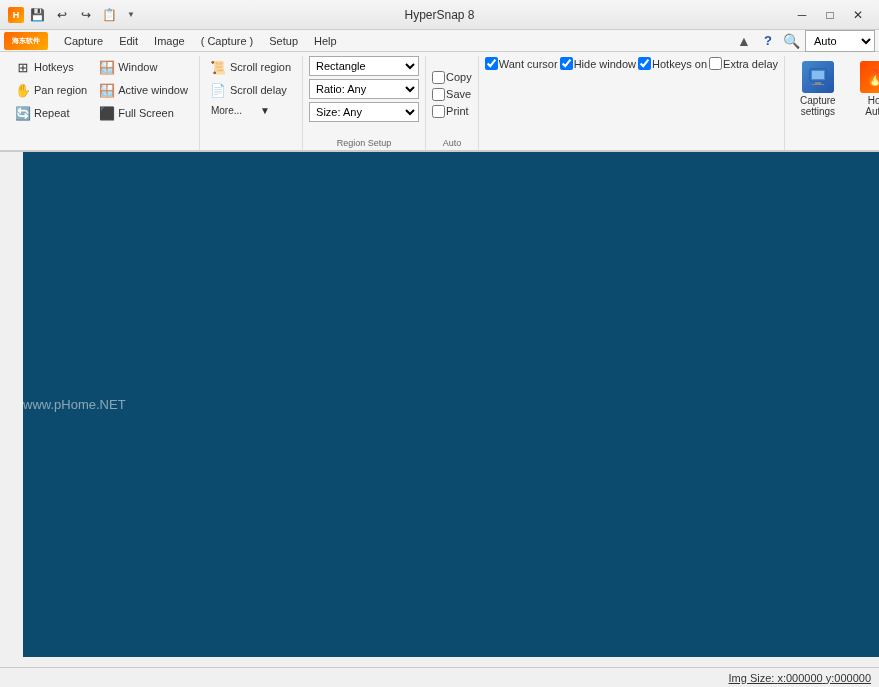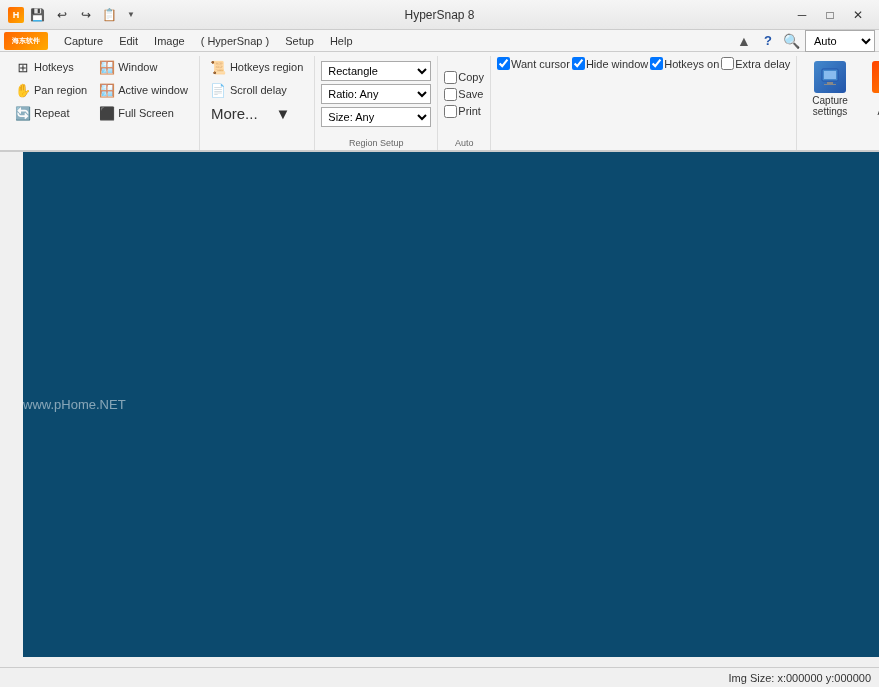--- a/index.html
+++ b/index.html
@@ -188,21 +188,21 @@
       cursor: pointer;
     }
 
     
     .more-btn {
       display: flex;
       align-items: center;
       gap: 18px;
       padding: 2px 4px;
       cursor: pointer;
-      font-size: 15px;
+      font-size: 10px;
       color: #333;
       background: transparent;
       border: 1px solid transparent;
       border-radius: 2px;
     }
 
     .toolbar-icon-btn {
       width: 22px;
       height: 22px;
       display: flex;
@@ -252,20 +252,21 @@
       background: #f0f0f0;
       border-top: 1px solid #ccc;
       display: flex;
       align-items: center;
       justify-content: flex-end;
       padding: 0 8px;
       font-size: 11px;
       color: #333;
       position: absolute;
       bottom: 0;
+      text-decoration: underline;
     }
 
     
     #menu-bar-right {
       margin-left: auto;
       display: flex;
       align-items: center;
       gap: 2px;
     }
 
@@ -343,21 +344,21 @@
 <div id="menu-bar">
 
   <div style="margin-right:8px;display:flex;align-items:center;">
     <div style="width:44px;height:18px;background:linear-gradient(135deg,#ff6600,#ffaa00);border-radius:2px;display:flex;align-items:center;justify-content:center;">
       <span style="font-size:7px;color:white;font-weight:bold;">海东软件</span>
     </div>
   </div>
   <div class="menu-item">Capture</div>
   <div class="menu-item">Edit</div>
   <div class="menu-item">Image</div>
-  <div class="menu-item">( HyperSnap )</div>
+  <div class="menu-item">( Capture )</div>
   <div class="menu-item">Setup</div>
   <div class="menu-item">Help</div>
   <div id="menu-bar-right">
     <button class="toolbar-icon-btn">▲</button>
     <button class="toolbar-icon-btn" style="color:#2255aa;font-weight:bold;font-size:13px;">?</button>
     <button class="toolbar-icon-btn">🔍</button>
     <select class="auto-select">
       <option>Auto</option>
     </select>
   </div>
@@ -396,39 +397,39 @@
         </button>
       </div>
     </div>
   </div>
 
   <div class="ribbon-group">
     <div class="ribbon-group-content">
       <div class="btn-column">
         <button class="ribbon-btn-small">
           <span class="ribbon-btn-icon">📜</span>
-          <span>Hotkeys region</span>
+          <span>Scroll region</span>
         </button>
         <button class="ribbon-btn-small">
           <span class="ribbon-btn-icon">📄</span>
           <span>Scroll delay</span>
         </button>
         <div style="display:flex;align-items:center;gap:2px;">
           <button class="more-btn">
             <span>More...</span>
             <span>▼</span>
           </button>
         </div>
       </div>
     </div>
     <div class="ribbon-group-label"> </div>
   </div>
 
   <div class="ribbon-group">
-    <div class="ribbon-group-content" style="flex-direction:column;gap:3px;justify-content:center;">
+    <div class="ribbon-group-content" style="flex-direction:column;gap:3px;">
       <select class="ribbon-select">
         <option>Rectangle</option>
         <option>Ellipse</option>
         <option>Freehand</option>
       </select>
       <select class="ribbon-select">
         <option>Ratio: Any</option>
         <option>1:1</option>
         <option>4:3</option>
         <option>16:9</option>

